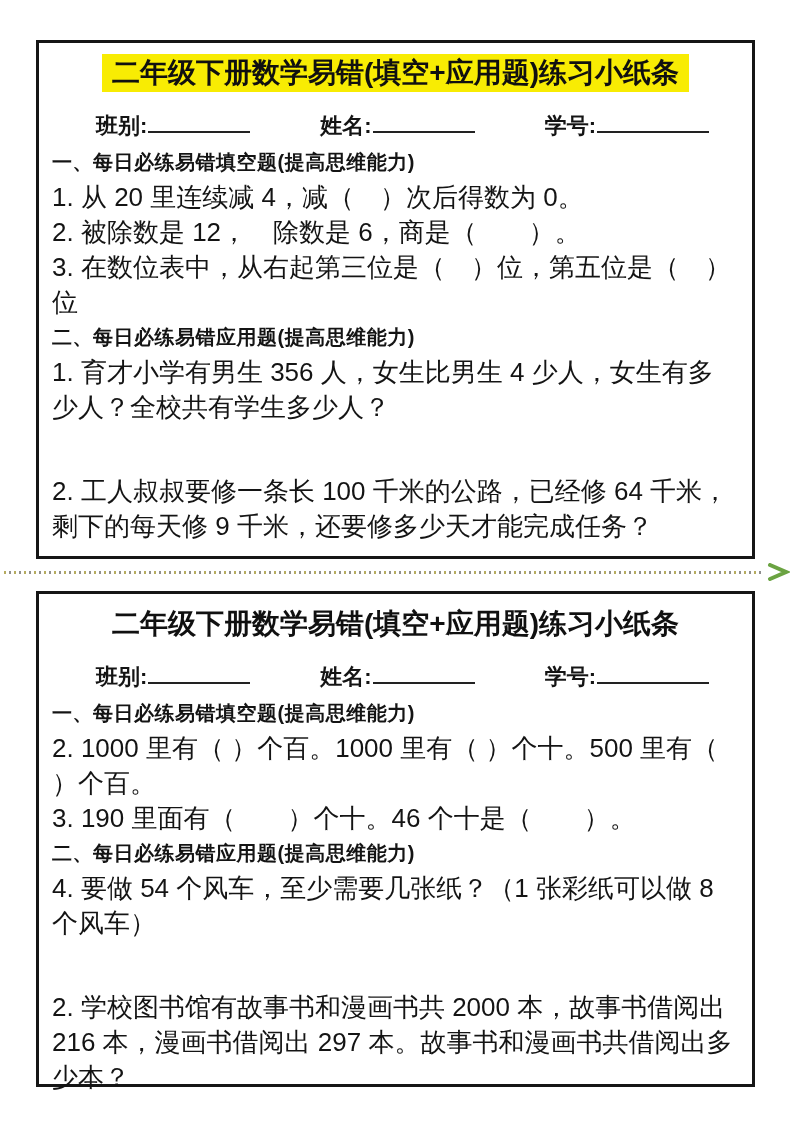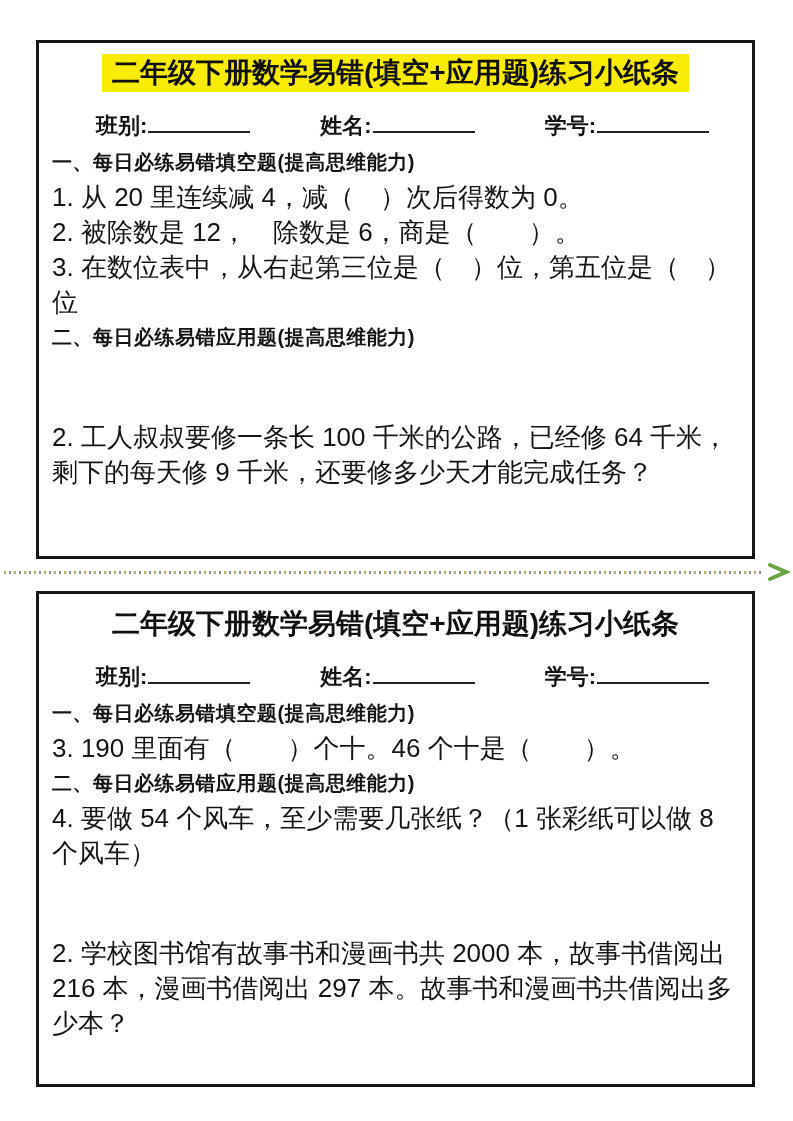--- a/index.html
+++ b/index.html
@@ -69,21 +69,21 @@
     font-size: 20px;
     font-weight: bold;
     line-height: 35px;
     letter-spacing: 0.5px;
   }
   .q {
     margin: 0;
     font-size: 26px;
     line-height: 35px;
   }
-  .q.answer-space { margin-top: 65px; }
+  .q.answer-space { margin-top: 49px; }
 
   .cutline {
     position: absolute;
     top: 562px;
     left: 4px;
     width: 786px;
     height: 20px;
   }
   .cut-dots {
     position: absolute;
@@ -127,20 +127,21 @@
       </span>
     </div>
 
     <div class="body">
       <h2 class="sec-heading">一、每日必练易错填空题(提高思维能力)</h2>
       <p class="q">1. 从 20 里连续减 4，减（　）次后得数为 0。</p>
       <p class="q">2. 被除数是 12，　除数是 6，商是（　　）。</p>
       <p class="q">3. 在数位表中，从右起第三位是（　）位，第五位是（　）位</p>
 
       <h2 class="sec-heading">二、每日必练易错应用题(提高思维能力)</h2>
+      <p class="q">1. 育才小学有男生 356 人，女生比男生 4 少人，女生有多少人？全校共有学生多少人？</p>
       <p class="q answer-space">2. 工人叔叔要修一条长 100 千米的公路，已经修 64 千米，剩下的每天修 9 千米，还要修多少天才能完成任务？</p>
     </div>
   </section>
 
   <div class="cutline">
     <span class="cut-dots"></span>
     <svg class="cut-arrow" width="24" height="18" viewBox="0 0 24 18">
       <path d="M4 2 L20 9 L4 16" fill="none" stroke="#6ba342" stroke-width="4" stroke-linecap="round" stroke-linejoin="miter"></path>
     </svg>
   </div>
@@ -157,20 +158,21 @@
       <span class="field field-name">
         <span class="flabel">姓名:</span><span class="blank"></span>
       </span>
       <span class="field field-id">
         <span class="flabel">学号:</span><span class="blank"></span>
       </span>
     </div>
 
     <div class="body">
       <h2 class="sec-heading">一、每日必练易错填空题(提高思维能力)</h2>
+      <p class="q">2. 1000 里有（ ）个百。1000 里有（ ）个十。500 里有（ ）个百。</p>
       <p class="q">3. 190 里面有（　　）个十。46 个十是（　　）。</p>
 
       <h2 class="sec-heading">二、每日必练易错应用题(提高思维能力)</h2>
       <p class="q">4. 要做 54 个风车，至少需要几张纸？（1 张彩纸可以做 8 个风车）</p>
       <p class="q answer-space">2. 学校图书馆有故事书和漫画书共 2000 本，故事书借阅出 216 本，漫画书借阅出 297 本。故事书和漫画书共借阅出多少本？</p>
     </div>
   </section>
 
 </div>
 

